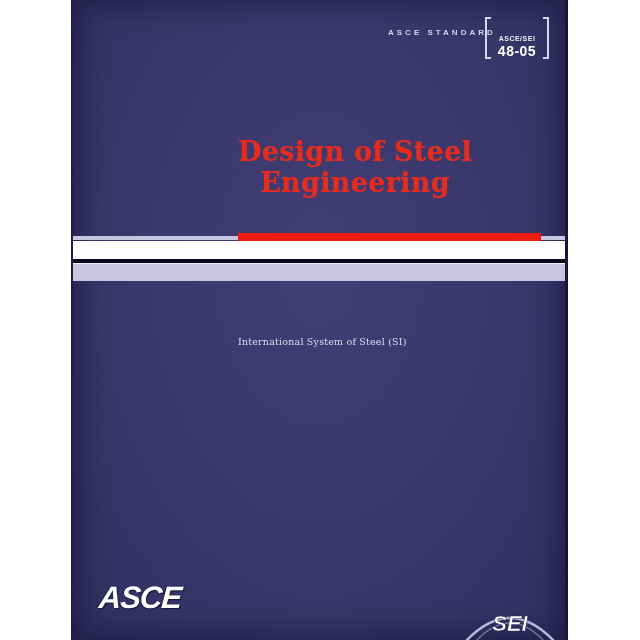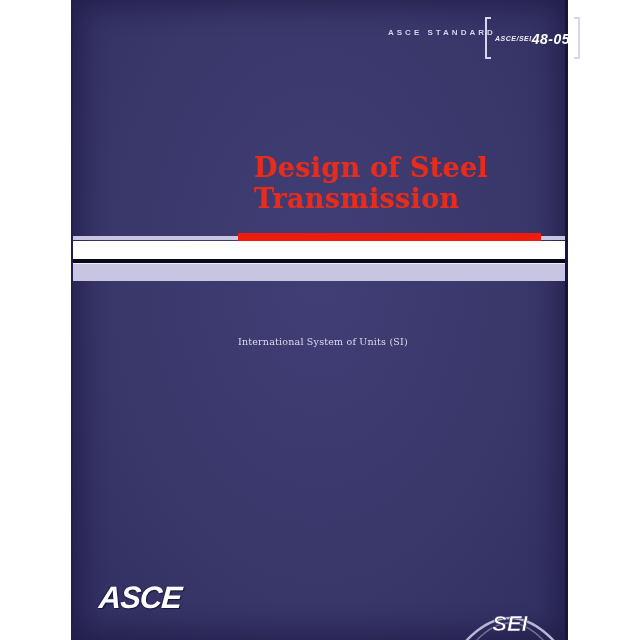--- a/index.html
+++ b/index.html
@@ -22,31 +22,31 @@
   }
   
   .badge{
     position:absolute;left:412px;top:17px;height:42px;
     display:flex;align-items:stretch;
   }
   .bracket{width:6px;box-sizing:border-box;}
   .bracket-l{border:2px solid #d8d5ee;border-right:none;}
   .bracket-r{border:2px solid #d8d5ee;border-left:none;}
   .badge-text{
-    display:flex;flex-direction:row;justify-content:flex-end;align-items:center;
-    padding:0 4px;min-width:44px;font-style:italic;
+    display:flex;flex-direction:column;justify-content:flex-end;align-items:center;
+    padding:0 4px;min-width:44px;
   }
   .badge-line1{font-size:7px;font-weight:bold;letter-spacing:.5px;color:#edebf7;white-space:nowrap;}
   .badge-line2{font-size:14px;font-weight:bold;letter-spacing:.5px;color:#ffffff;margin-top:1px;white-space:nowrap;}
   
   .title{
-    position:absolute;left:165px;top:136px;margin:16px;
+    position:absolute;left:165px;top:136px;margin:0;
     font-family:"DejaVu Serif", serif;font-weight:bold;
     font-size:27px;line-height:31px;letter-spacing:.3px;
-    color:#e52c1d;text-shadow:0 0 1px rgba(229,44,29,.55);
+    color:#e52c1d;text-shadow:0 0 1px rgba(229,44,29,.55);text-align:center;
   }
   
   .thin-line{position:absolute;left:0;top:236px;width:100%;height:4px;background:#c8c5e2;}
   .red-bar{position:absolute;left:165px;top:233px;width:303px;height:8px;background:#ee1c0c;z-index:2;}
   .white-band{position:absolute;left:0;top:241px;width:100%;height:18px;background:#ffffff;}
   .black-rule{position:absolute;left:0;top:259px;width:100%;height:4px;background:#08081a;}
   .lavender-band{position:absolute;left:0;top:263px;width:100%;height:18px;background:#c8c5e2;box-shadow:0 1px 0 #efeef8 inset;}
   
   .units-note{
     position:absolute;left:165px;top:335px;
@@ -77,31 +77,31 @@
     <span class="bracket bracket-l"></span>
     <span class="badge-text">
       <span class="badge-line1">ASCE/SEI</span>
       <span class="badge-line2">48-05</span>
     </span>
     <span class="bracket bracket-r"></span>
   </div>
 
   <h1 class="title">
     <div>Design of Steel</div>
-    <div>Transmission</div>
+    <div>Engineering</div>
   </h1>
 
   <div class="thin-line"></div>
   <div class="red-bar"></div>
   <div class="white-band"></div>
   <div class="black-rule"></div>
   <div class="lavender-band"></div>
 
   <div class="units-note">
-    <div>International System of Units (SI)</div>
+    <div>International System of Steel (SI)</div>
   </div>
 
   <div class="asce-logo">ASCE</div>
 
   <div class="sei-logo">
     <svg viewBox="0 0 96 54" xmlns="http://www.w3.org/2000/svg">
       <path d="M4 38 Q48 -8 92 38" fill="none" stroke="#c9c6e4" stroke-width="2.4" opacity="0.9"></path>
       <path d="M14 38 Q48 2 82 38" fill="none" stroke="#b5b2d6" stroke-width="1.4" opacity="0.55"></path>
       <rect x="0" y="37.2" width="96" height="2.4" fill="#c9c6e4" opacity="0.9"></rect>
       <rect x="2" y="41" width="92" height="0.9" fill="#c9c6e4" opacity="0.45"></rect>

